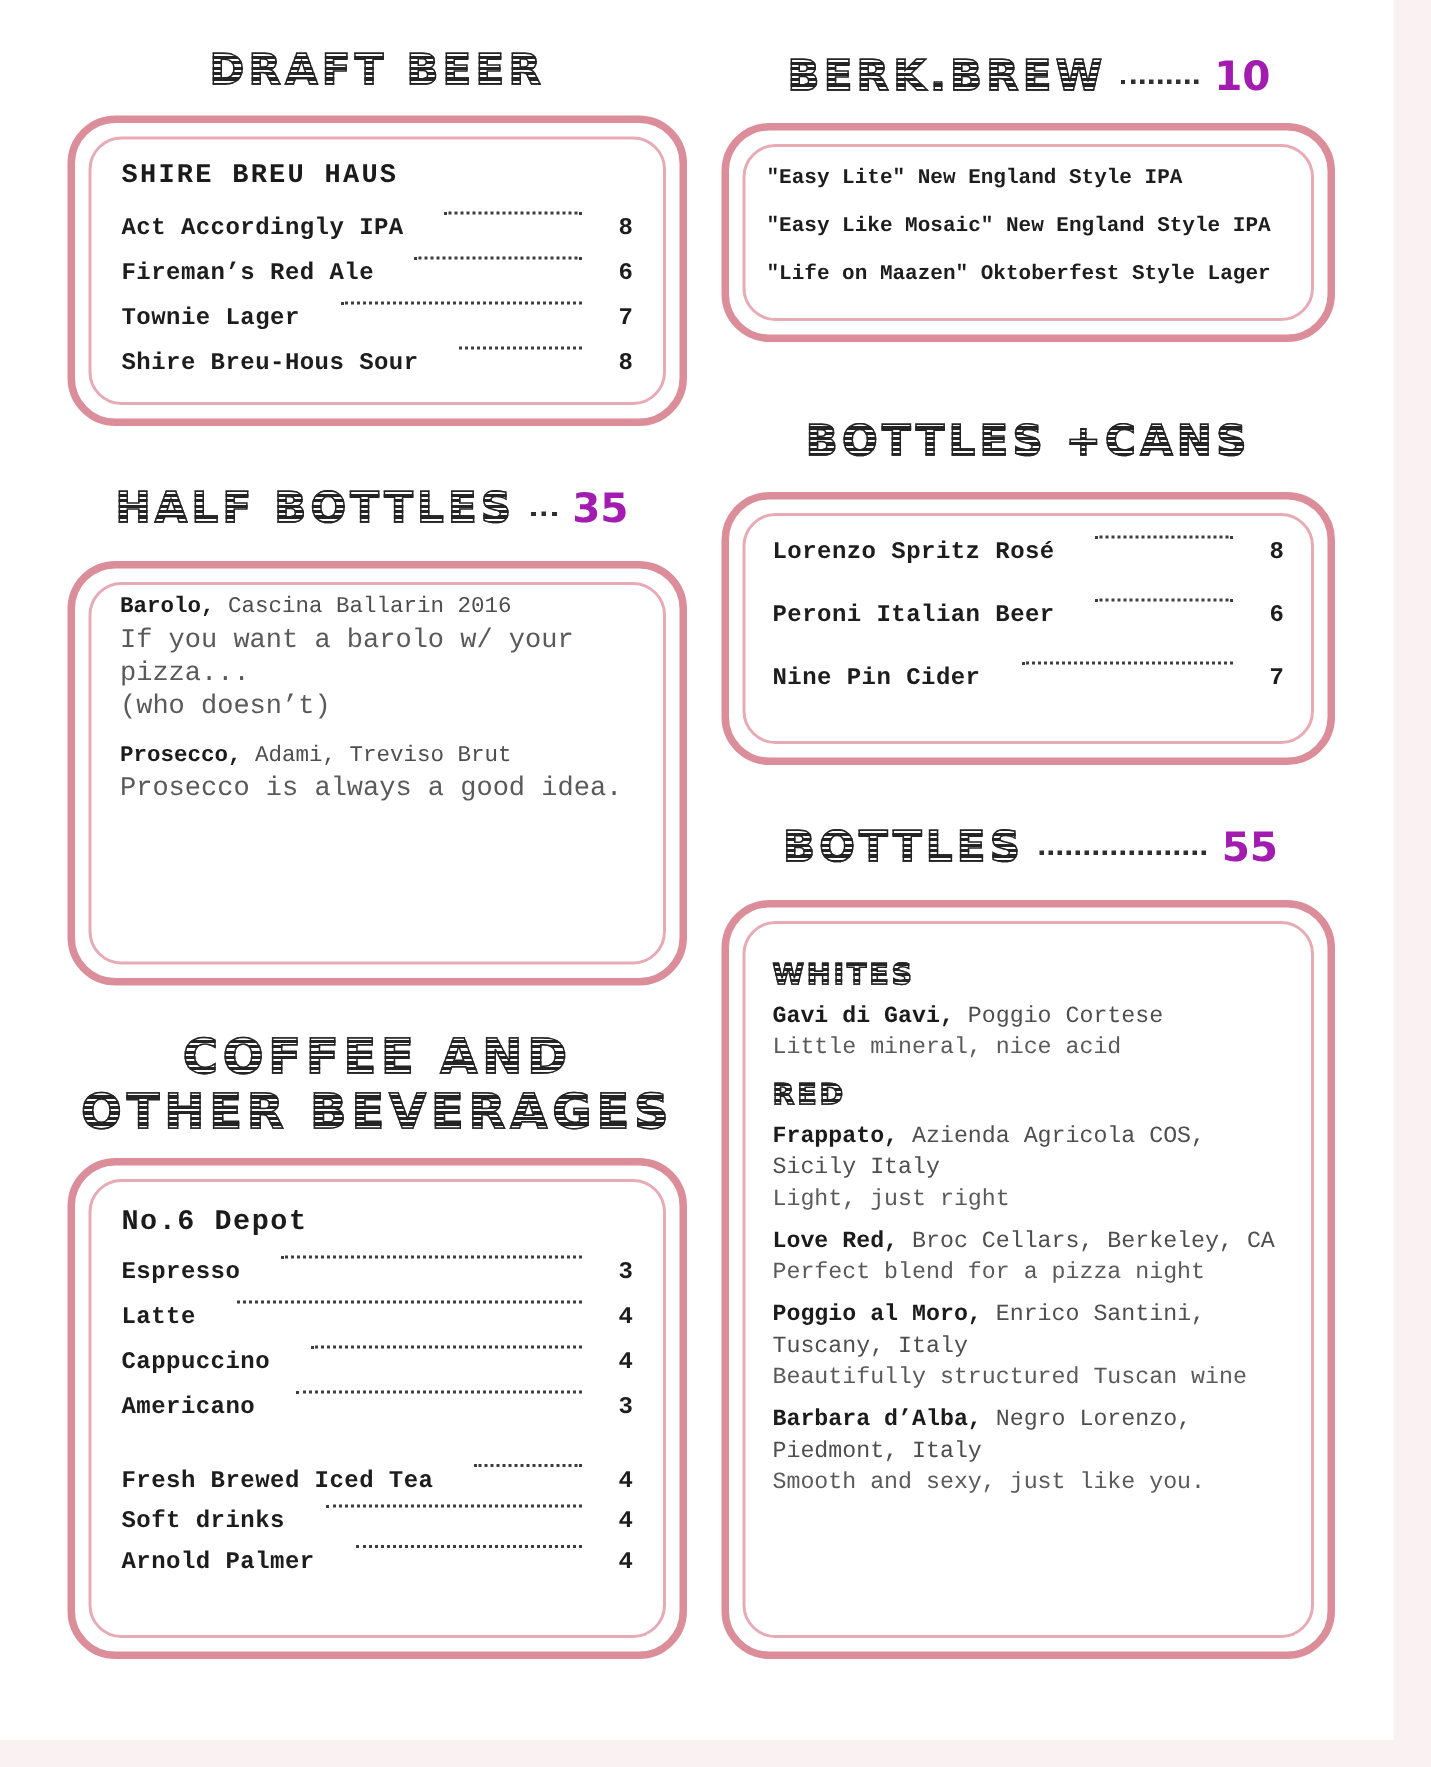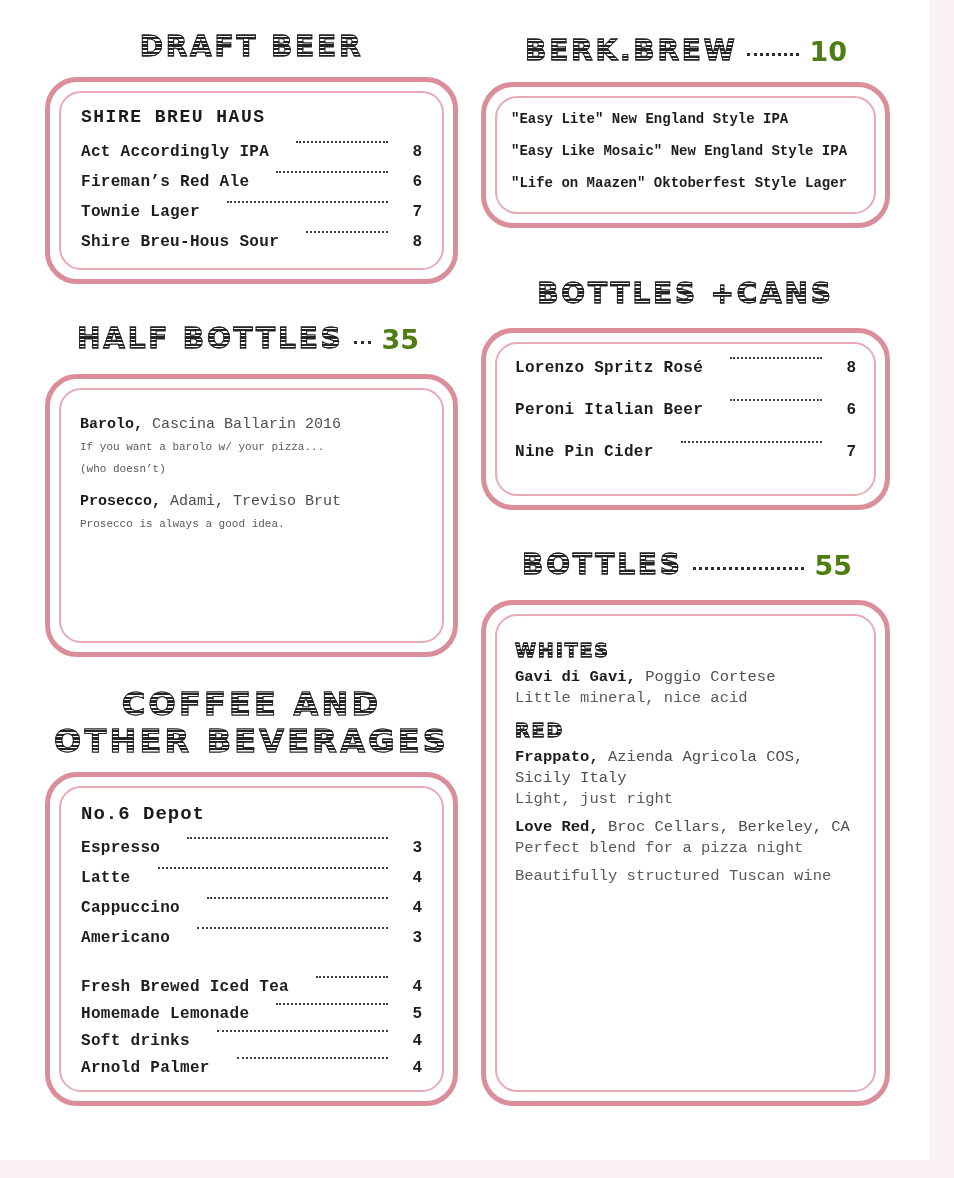--- a/index.html
+++ b/index.html
@@ -39,21 +39,21 @@
 
   
   .hrow { position:absolute; display:flex; align-items:center; }
   .hleader {
     flex:1 1 auto; height:0;
     border-bottom:3px dotted #2f2f2f;
     margin:0 10px; transform:translateY(3px);
   }
   .hprice {
     font-family:"DejaVu Sans","Liberation Sans",sans-serif;
-    font-weight:800; font-size:27px; color:#4d7c0f;
+    font-weight:800; font-size:27px; color:#a21caf;
   }
 
   
   .card {
     position:absolute;
     border:5px solid #db8e9a;
     border-radius:32px;
     background:#fff;
   }
   .card-inner {
@@ -75,21 +75,21 @@
   }
   .vendor {
     font-weight:700; font-size:19px; letter-spacing:1px;
     color:#1b1b1b; line-height:24px; margin-bottom:11px;
   }
 
   
   .wline  { font-size:15px; line-height:22px; }
   .wname  { font-weight:700; color:#1b1b1b; }
   .wdetail{ color:#4e4e4e; }
-  .wdesc  { color:#5a5a5a; font-size:11px; line-height:22px; white-space:pre-line; }
+  .wdesc  { color:#5a5a5a; font-size:18px; line-height:22px; white-space:pre-line; }
   .wine   { margin-bottom:11px; }
 
   .b55 .wline, .b55 .wdesc { font-size:15.5px; line-height:21px; }
   .b55 .wine { margin-bottom:7px; }
   .glabel { margin-bottom:5px; }
   .glabel2 { margin-top:9px; }
 
   
   .berk-item { font-weight:700; font-size:14px; line-height:20px; color:#1d1d1d; margin-bottom:12px; white-space:nowrap; }
 
@@ -134,21 +134,21 @@
 </div>
 
 <div class="hrow" style="left:77px; top:322px; width:342px;">
   <span class="dtitle t-big">HALF BOTTLES</span>
   <span class="hleader"></span>
   <span class="hprice">35</span>
 </div>
 
 <div class="card" style="left:45px; top:374px; width:413px; height:283px;">
   <div class="card-inner">
-    <div style="padding:24px 19px 0 19px;">
+    <div style="padding:4px 19px 0 19px;">
       <div class="wine">
         <p class="wline">
           <span class="wname">Barolo,</span><span class="wdetail"> Cascina Ballarin 2016</span>
         </p>
         <p class="wdesc">If you want a barolo w/ your pizza...
 (who doesn’t)</p>
       </div>
       <div class="wine">
         <p class="wline">
           <span class="wname">Prosecco,</span><span class="wdetail"> Adami, Treviso Brut</span>
@@ -188,25 +188,20 @@
           <span class="iname">Americano</span>
           <span class="leader"></span>
           <span class="iprice">3</span>
         </div>
       </div>
       <div class="mb5" style="margin-top:27px;">
         <div class="mrow">
           <span class="iname">Fresh Brewed Iced Tea</span>
           <span class="leader"></span>
           <span class="iprice">4</span>
-        </div>
-        <div class="mrow">
-          <span class="iname">Homemade Lemonade</span>
-          <span class="leader"></span>
-          <span class="iprice">5</span>
         </div>
         <div class="mrow">
           <span class="iname">Soft drinks</span>
           <span class="leader"></span>
           <span class="iprice">4</span>
         </div>
         <div class="mrow">
           <span class="iname">Arnold Palmer</span>
           <span class="leader"></span>
           <span class="iprice">4</span>
@@ -280,17 +275,26 @@
         </p>
         <p class="wdesc">Light, just right</p>
       </div>
       <div class="wine">
         <p class="wline">
           <span class="wname">Love Red,</span><span class="wdetail"> Broc Cellars, Berkeley, CA</span>
         </p>
         <p class="wdesc">Perfect blend for a pizza night</p>
       </div>
       <div class="wine">
+        <p class="wline">
+          <span class="wname">Poggio al Moro,</span><span class="wdetail"> Enrico Santini, Tuscany, Italy</span>
+        </p>
         <p class="wdesc">Beautifully structured Tuscan wine</p>
       </div>
+      <div class="wine">
+        <p class="wline">
+          <span class="wname">Barbara d’Alba,</span><span class="wdetail"> Negro Lorenzo, Piedmont, Italy</span>
+        </p>
+        <p class="wdesc">Smooth and sexy, just like you.</p>
+      </div>
     </div>
   </div>
 </div>
 
 </body></html>

